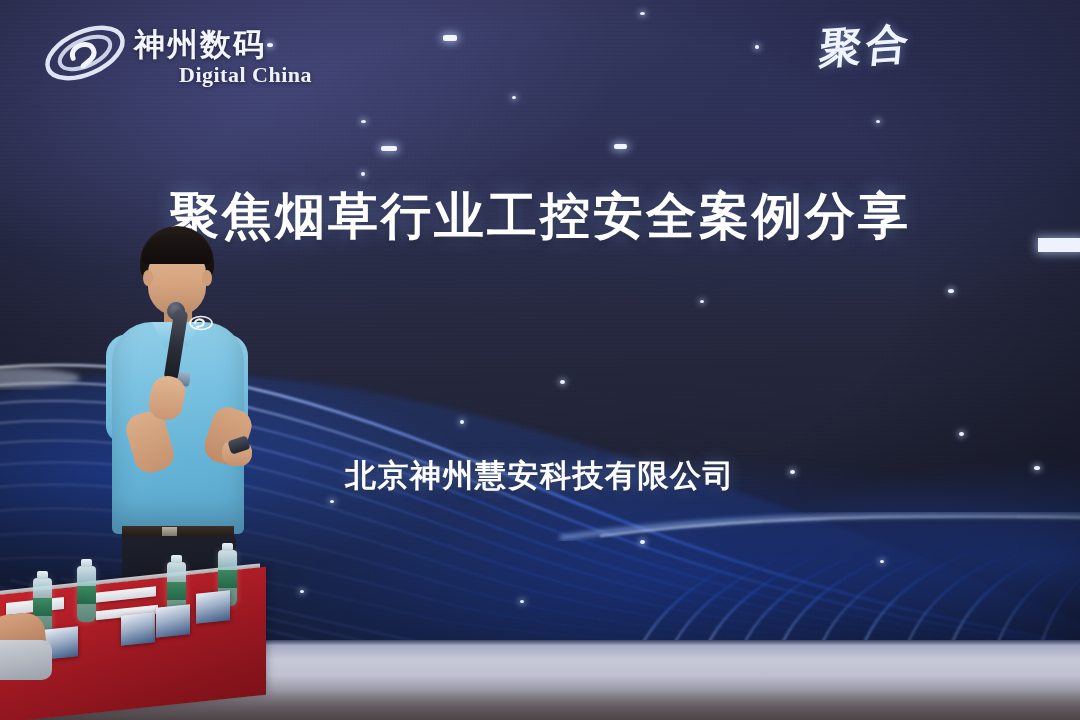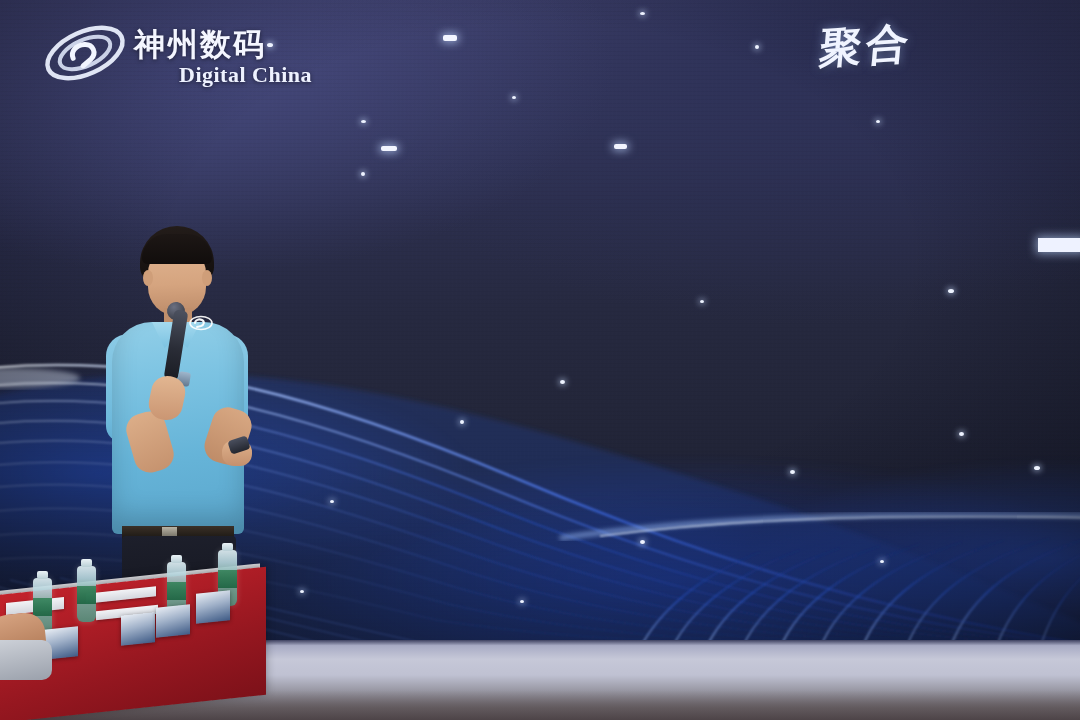--- a/index.html
+++ b/index.html
@@ -305,20 +305,22 @@
       </g>
     </svg>
     <div class="dc-cn">神州数码</div>
     <div class="dc-en">Digital China</div>
   </div>
 
   <div class="logo-right">
     <div class="lr-cal">聚合</div>
   </div>
 
+  <div class="main-title">聚焦烟草行业工控安全案例分享</div>
+  <div class="sub-company">北京神州慧安科技有限公司</div>
   <div class="edge-bar"></div>
 
   <div class="floor"></div>
   <div class="floor-shadow"></div>
 
   <div class="speaker">
     <div class="sp-hair"></div>
     <div class="sp-face"></div>
     <div class="sp-hair2"></div>
     <div class="sp-ear-l"></div>

